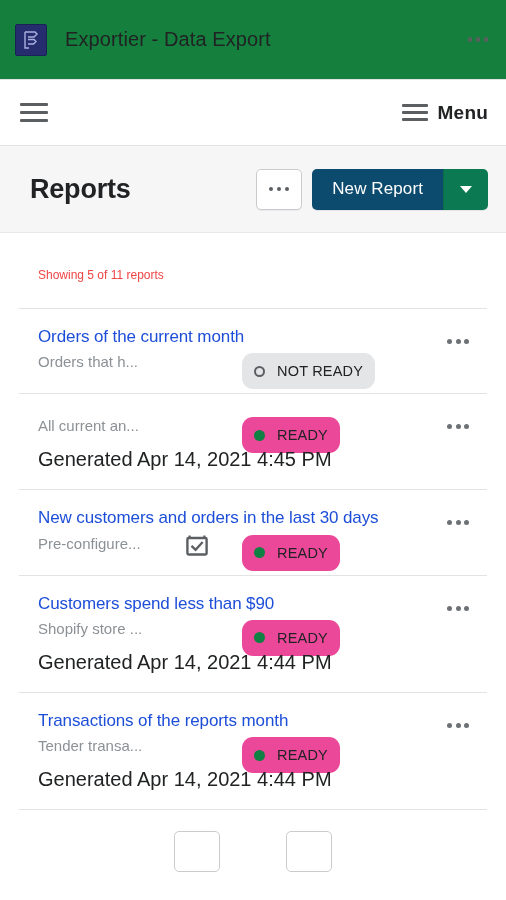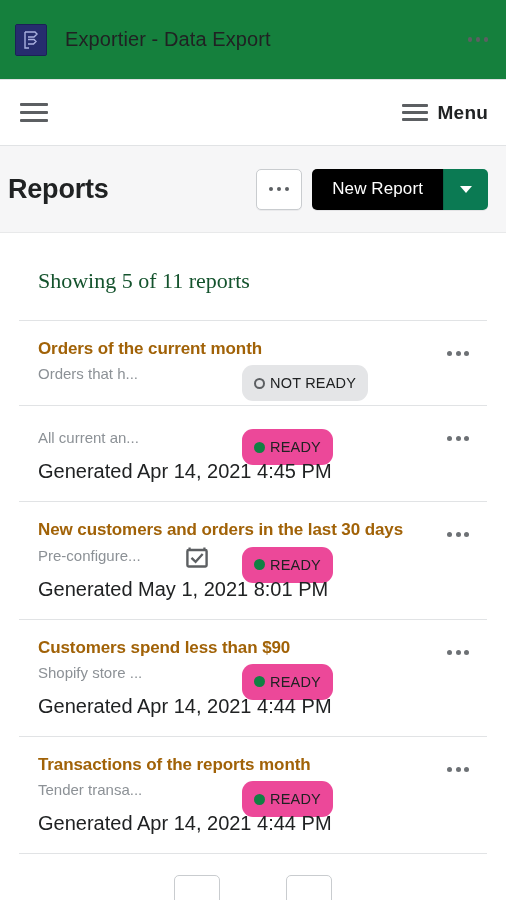--- a/index.html
+++ b/index.html
@@ -93,21 +93,21 @@
     letter-spacing: 0.2px;
   }
 
   
   .page-header {
     height: 87px;
     background: #f6f6f7;
     border-bottom: 1px solid #e8e9ea;
     display: flex;
     align-items: center;
-    padding: 0 18px 0 8px;
+    padding: 0 18px 0 30px;
   }
   .page-title {
     font-size: 27px;
     font-weight: bold;
     color: #202223;
     letter-spacing: -0.2px;
   }
   .hdr-actions {
     display: flex;
     align-items: center;
@@ -126,21 +126,21 @@
     box-shadow: 0 1px 0 rgba(22,29,37,0.05);
   }
   .btn-split {
     display: flex;
     align-items: stretch;
     border-radius: 5px;
     overflow: hidden;
     box-shadow: 0 1px 0 rgba(22,29,37,0.08);
   }
   .btn-primary {
-    background: #000000;
+    background: #0c4a6e;
     color: #ffffff;
     font-size: 17px;
     height: 41px;
     padding: 0 20px;
     display: flex;
     align-items: center;
     justify-content: center;
     border: none;
     cursor: pointer;
     font-family: inherit;
@@ -162,39 +162,38 @@
     border-right: 6px solid transparent;
     border-top: 7px solid #ffffff;
   }
 
   
   .content {
     background: #ffffff;
     padding: 0 19px;
   }
   .showing {
-    font-size: 22px;
-    color: #14532d;
+    font-size: 12px;
+    color: #ef4444;
     padding: 35px 0 26px 19px;
-    font-family: Liberation Serif, serif;
   }
   .divider {
     height: 1px;
     background: #e1e3e5;
     width: 100%;
   }
   .report-row {
     padding: 17px 19px 18px 19px;
     position: relative;
     cursor: pointer;
   }
   .rr-title {
     font-size: 17px;
-    font-weight: bold;
-    color: #a16207;
+    font-weight: normal;
+    color: #1d4ed8;
     letter-spacing: -0.1px;
     padding-right: 42px;
     line-height: 1.25;
   }
   .rr-mid {
     display: flex;
     align-items: flex-start;
     margin-top: 6px;
     height: 22px;
   }
@@ -210,21 +209,21 @@
     width: 64px;
     flex: none;
     display: flex;
     align-items: center;
     justify-content: flex-start;
     padding-left: 8px;
   }
   .badge {
     display: inline-flex;
     align-items: center;
-    gap: 5px;
+    gap: 12px;
     height: 36px;
     padding: 16px 12px;
     border-radius: 11px;
     font-size: 14.5px;
     letter-spacing: 0.2px;
     white-space: nowrap;
   }
   .badge.ready {
     background: #ec4899;
     color: #202223;
@@ -384,21 +383,20 @@
               <rect x="17.3" y="0.5" width="2.2" height="3.4" fill="#5c5f62"></rect>
               <rect x="1.4" y="3" width="19.2" height="16.5" rx="1.2" fill="none" stroke="#5c5f62" stroke-width="2.4"></rect>
               <path d="M6.3 11.6 L9.6 14.8 L15.9 7.9" fill="none" stroke="#5c5f62" stroke-width="2.3" stroke-linecap="square"></path>
             </svg>
           </div>
           <span class="badge ready">
             <span class="dot"></span>
             <span>READY</span>
           </span>
         </div>
-        <div class="rr-gen">Generated May 1, 2021 8:01 PM</div>
         <div class="rr-menu"><span class="dots-plain">
             <i></i>
             <i></i>
             <i></i>
           </span></div>
       </div>
       <div class="divider"></div>
       <div class="report-row">
         <div class="rr-title">Customers spend less than $90</div>
         <div class="rr-mid">

